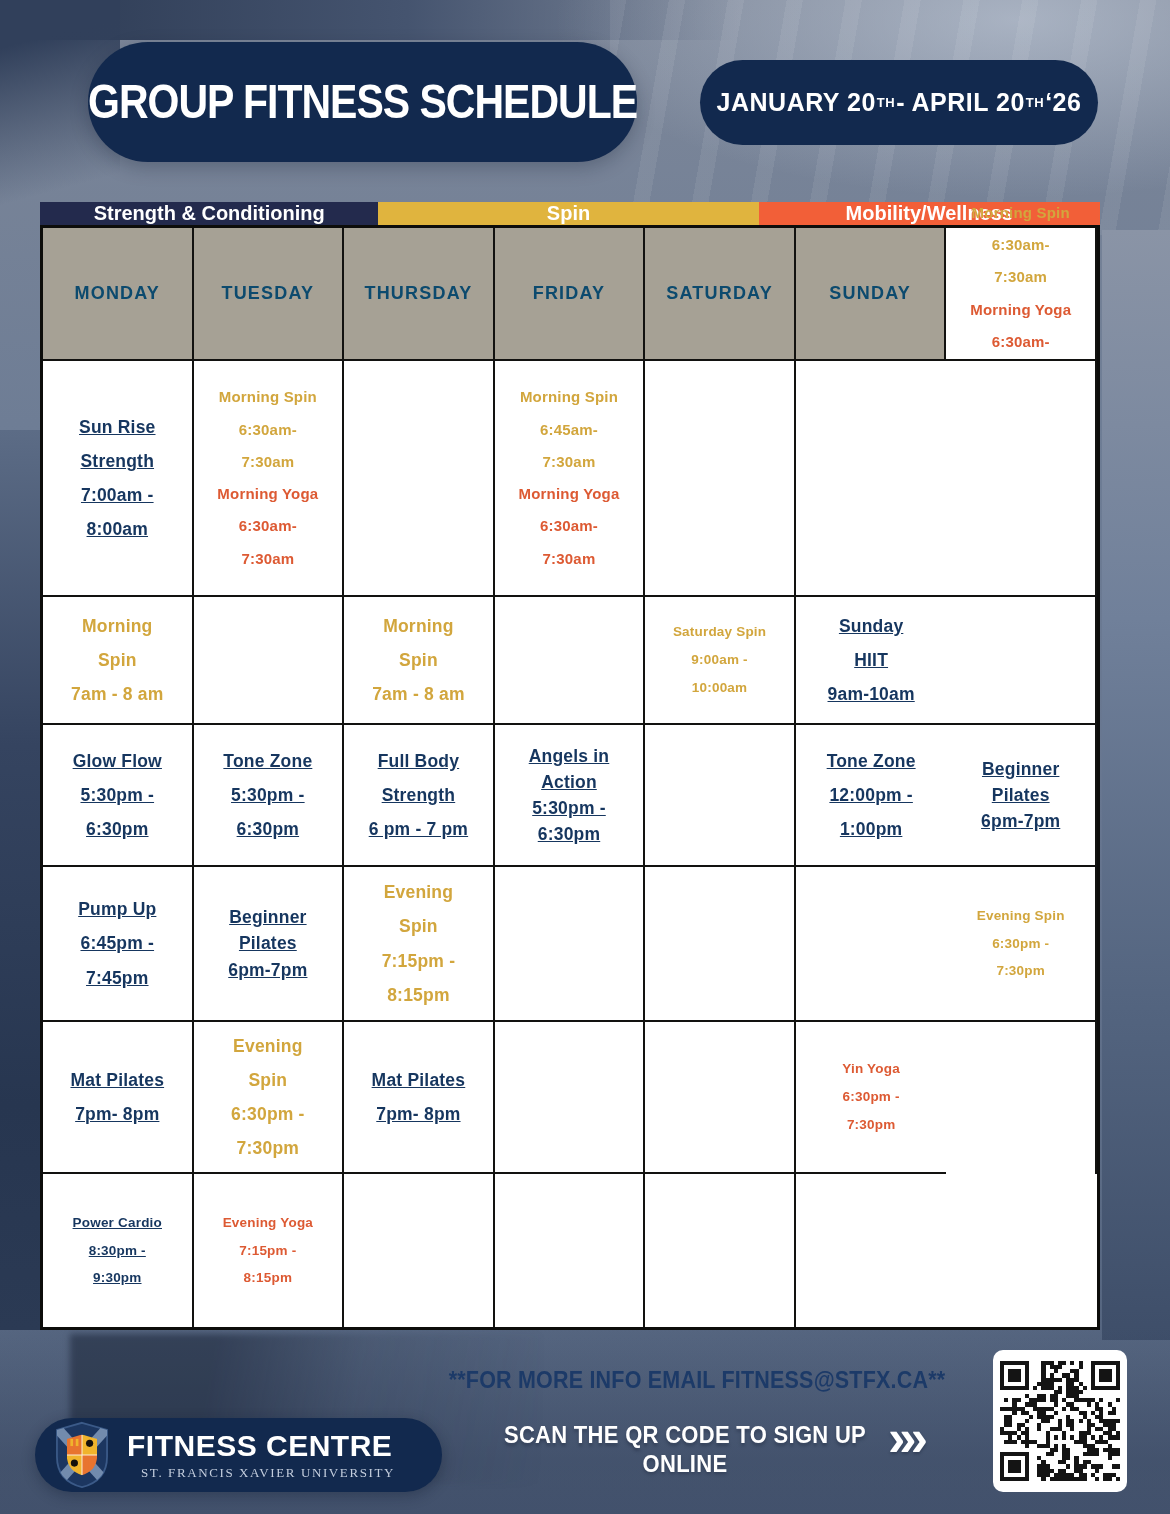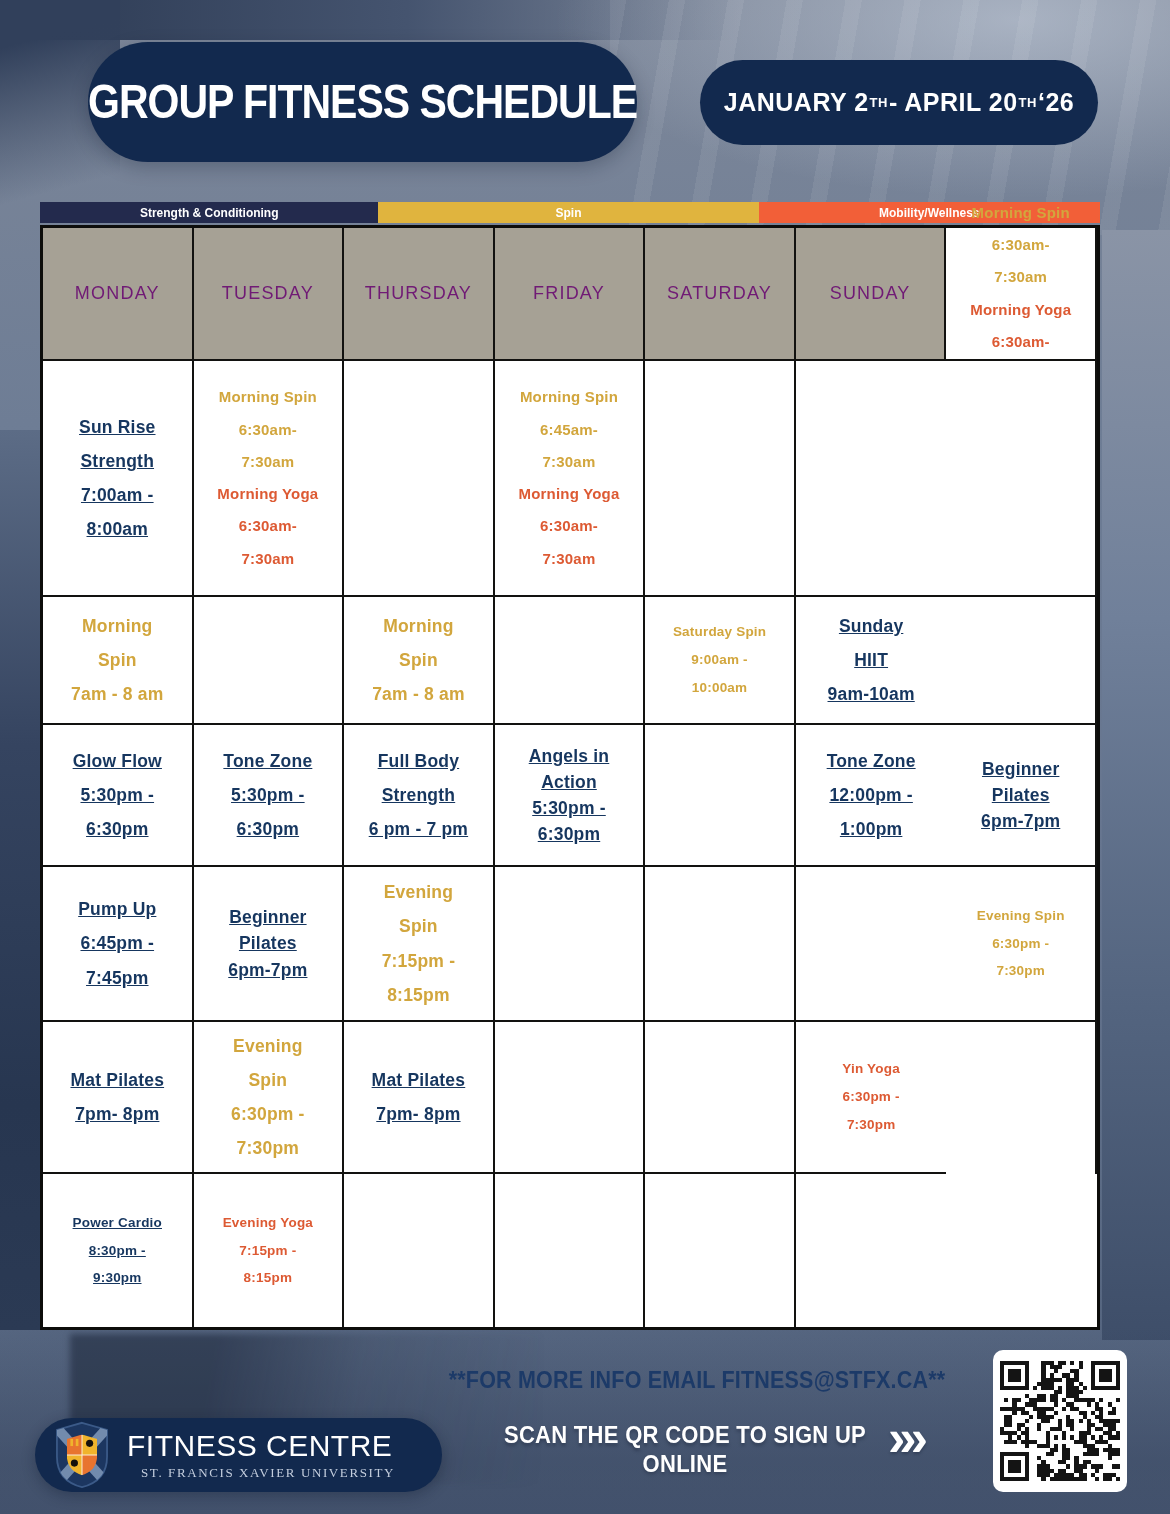--- a/index.html
+++ b/index.html
@@ -36,33 +36,33 @@
     transform:scaleY(1.18); white-space:nowrap; }
   .date-pill { position:absolute; z-index:2; left:700px; top:60px; width:398px; height:85px;
     background:#12294e; border-radius:43px; display:flex; align-items:center; justify-content:center;
     color:#fff; font-size:25px; font-weight:700; letter-spacing:.5px; white-space:nowrap; }
   .date-pill sup { font-size:13px; vertical-align:super; margin:0 1px; font-weight:700; }
 
   
   .legend { position:absolute; z-index:2; left:40px; top:202px; width:1060px; height:21px;
     display:grid; grid-template-columns:341fr 383fr 344fr; }
   .legend .seg { display:flex; align-items:center; justify-content:center;
-    color:#fff; font-size:12px; font-weight:700; }
+    color:#fff; font-size:20px; font-weight:700; }
   .seg-strength { background:#232a4d; }
   .seg-spin { background:#e0b43e; }
   .seg-wellness { background:#f25f38; }
 
   
   .schedule { position:absolute; z-index:2; left:40px; top:225px; width:1060px; height:1105px;
     background:#fff; border:3px solid #0d0d0b; display:grid;
     grid-template-columns:repeat(7,1fr);
     grid-template-rows:133px 236px 128px 142px 155px 152px 153px; }
   .hcell { background:#a6a195; border-right:2px solid #121210; border-bottom:2px solid #121210;
     display:flex; align-items:center; justify-content:center;
-    color:#701a75; font-weight:400; font-size:18px; letter-spacing:1.2px; }
+    color:#0c4a6e; font-weight:700; font-size:18px; letter-spacing:1.2px; }
   .hcell:nth-child(7) { border-right:none; }
   .cell { background:#fff; border-right:2px solid #121210; border-bottom:2px solid #121210;
     display:flex; flex-direction:column; align-items:center; justify-content:center;
     padding:4px 2px; }
   .cell.lastcol { border-right:none; }
   .cell.lastrow { border-bottom:none; }
   .event { text-align:center; font-weight:700; white-space:pre-line; letter-spacing:.2px; }
   .sz-lg { font-size:17.5px; line-height:1.95; }
   .sz-md { font-size:15px;  line-height:2.15; }
   .sz-sm { font-size:13.5px; line-height:2.05; }
@@ -71,21 +71,21 @@
   .cat-strength { color:#16365f;text-decoration:underline; }
   .cat-wellness { color:#dd5a33; }
 
   
   .info-line { position:absolute; z-index:2; left:400px; top:1368px; width:594px;
     text-align:center; color:#1c3a68; font-size:21.5px; font-weight:700; letter-spacing:.2px;
     transform:scaleY(1.08); }
   .brand-pill { position:absolute; z-index:2; left:35px; top:1418px; width:407px; height:74px;
     background:#12294e; border-radius:37px; box-shadow:0 4px 14px rgba(10,20,40,.3); }
   .crest { position:absolute; left:18px; top:3px; width:58px; height:68px; }
-  .brand-name { position:absolute; left:92px; top:11px; color:#fff; font-size:30px; font-weight:400;
+  .brand-name { position:absolute; left:92px; top:11px; color:#fff; font-size:30px; font-weight:700;
     letter-spacing:.5px; white-space:nowrap; }
   .brand-sub { position:absolute; left:106px; top:47px; color:#c3cddd; font-size:13px;
     font-family:"Liberation Serif","DejaVu Serif",serif; letter-spacing:1.6px; white-space:nowrap; }
   .scan-line { position:absolute; z-index:2; left:470px; top:1424px; width:430px; text-align:center;
     color:#fff; font-size:22px; font-weight:700; line-height:26px; letter-spacing:.3px;
     text-shadow:0 2px 3px rgba(20,30,50,.35); transform:scaleY(1.1); }
   .chevrons { position:absolute; z-index:2; left:888px; top:1408px; color:#fff; font-size:52px;
     font-weight:700; letter-spacing:-6px; text-shadow:0 2px 3px rgba(20,30,50,.35); }
   .qr-box { position:absolute; z-index:2; left:993px; top:1350px; width:134px; height:142px;
     background:#fff; border-radius:10px; padding:7px; }
@@ -102,21 +102,21 @@
   <div class="bg bg-duct"></div>
   <div class="bg bg-left"></div>
   <div class="bg bg-right"></div>
   <div class="bg bg-bottom"></div>
   <div class="bg bg-machine"></div>
 
   <div class="title-pill">
     <h1>GROUP FITNESS SCHEDULE</h1>
   </div>
   <div class="date-pill">
-    <span>JANUARY 2</span>
+    <span>JANUARY 20</span>
       <sup>TH</sup>
       <span> - APRIL 20</span>
       <sup>TH</sup>
       <span> ‘26</span>
   </div>
 
   <div class="legend">
     <div class="seg seg-strength">
       <span>Strength &amp; Conditioning</span>
     </div>

